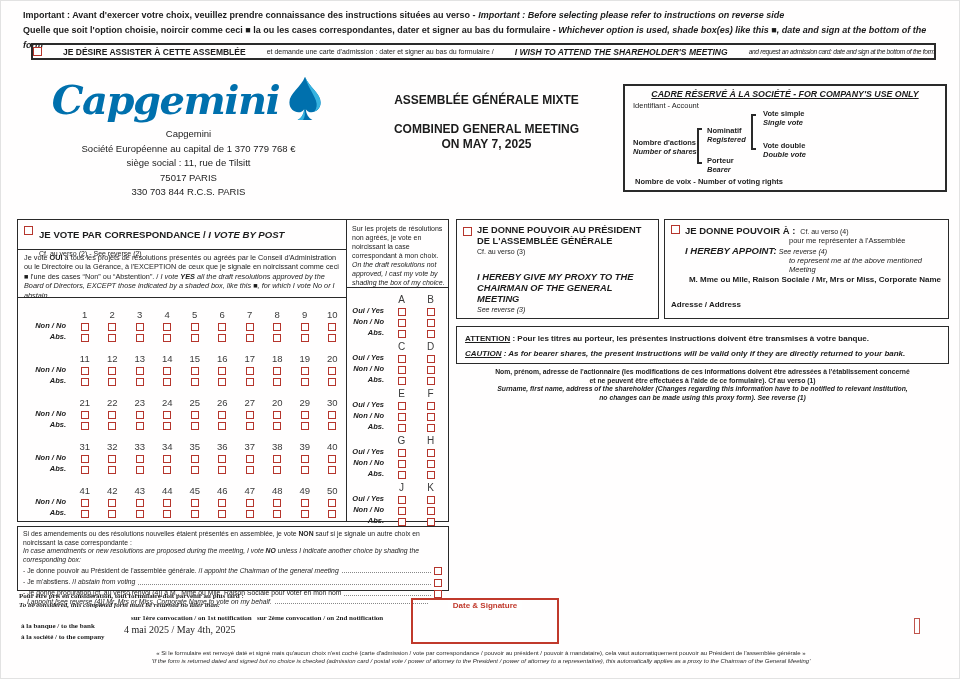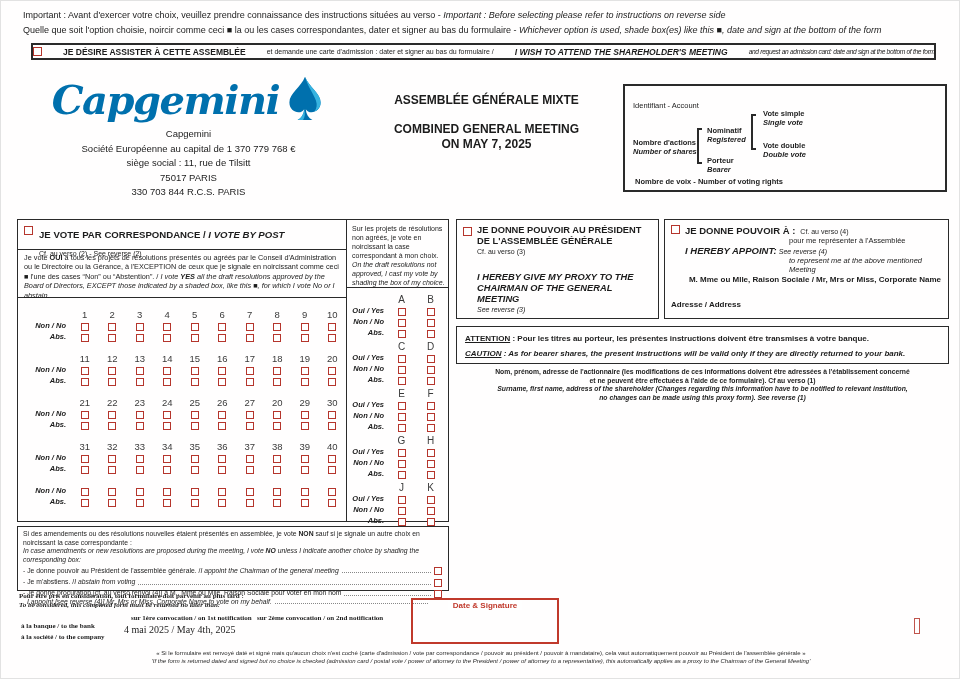--- a/index.html
+++ b/index.html
@@ -11,21 +11,21 @@
   }
   .b { font-weight:bold; }
   .i { font-style:italic; }
   .sm { font-size:7px; }
   .cb {
     display:inline-block; width:8px; height:8px; background:#fff;
     border:1.6px solid #b5352c; vertical-align:middle; flex:none;
   }
   .cb.lg { width:9px; height:9px; }
   
-  .top-instr { position:absolute; left:22px; top:7px; width:916px; font-size:9px; font-weight:normal; line-height:15px; }
+  .top-instr { position:absolute; left:22px; top:7px; width:916px; font-size:9px; font-weight:bold; line-height:15px; }
   
   .admission {
     position:absolute; left:30px; top:42px; width:905px; height:17px;
     border:2px solid #2a2a2a; display:flex; align-items:center; justify-content:flex-start; gap:21px;
     font-size:8.5px; white-space:nowrap;
   }
   .admission .sm { font-size:7px; }
   .admission .en2 { font-size:6.6px; letter-spacing:-0.3px; }
   
   .company { position:absolute; left:40px; top:72px; width:295px; text-align:center; }
@@ -144,20 +144,21 @@
   </div>
 
   <div class="meeting">
     <div>ASSEMBLÉE GÉNÉRALE MIXTE</div>
     <div class="gap"></div>
     <div>COMBINED GENERAL MEETING</div>
     <div>ON MAY 7, 2025</div>
   </div>
 
   <div class="cuse">
+    <div class="title">CADRE RÉSERVÉ À LA SOCIÉTÉ - FOR COMPANY'S USE ONLY</div>
     <div class="pos" style="left:8px; top:16px;">Identifiant - Account</div>
     <div class="pos b" style="left:8px; top:53px;">Nombre d'actions</div>
     <div class="pos b i" style="left:8px; top:62px;">Number of shares</div>
     <div class="bracket" style="left:72px; top:42px; height:36px;"></div>
     <div class="pos b" style="left:82px; top:41px;">Nominatif</div>
     <div class="pos b i" style="left:82px; top:50px;">Registered</div>
     <div class="pos b" style="left:82px; top:71px;">Porteur</div>
     <div class="pos b i" style="left:82px; top:80px;">Bearer</div>
     <div class="bracket" style="left:126px; top:28px; height:36px;"></div>
     <div class="pos b" style="left:138px; top:24px;">Vote simple</div>
@@ -349,20 +350,33 @@
               <div class="g-cell"><span class="cb"></span></div>
               <div class="g-cell"><span class="cb"></span></div>
               <div class="g-cell"><span class="cb"></span></div>
               <div class="g-cell"><span class="cb"></span></div>
               <div class="g-cell"><span class="cb"></span></div>
               <div class="g-cell"><span class="cb"></span></div>
               <div class="g-cell"><span class="cb"></span></div>
             </div>
           </div>
           <div class="grid-group">
+            <div class="g-row g-nums">
+              <div class="g-label"></div>
+              <div class="g-cell g-num">41</div>
+              <div class="g-cell g-num">42</div>
+              <div class="g-cell g-num">43</div>
+              <div class="g-cell g-num">44</div>
+              <div class="g-cell g-num">45</div>
+              <div class="g-cell g-num">46</div>
+              <div class="g-cell g-num">47</div>
+              <div class="g-cell g-num">48</div>
+              <div class="g-cell g-num">49</div>
+              <div class="g-cell g-num">50</div>
+            </div>
             <div class="g-row">
               <div class="g-label">Non / No</div>
               <div class="g-cell"><span class="cb"></span></div>
               <div class="g-cell"><span class="cb"></span></div>
               <div class="g-cell"><span class="cb"></span></div>
               <div class="g-cell"><span class="cb"></span></div>
               <div class="g-cell"><span class="cb"></span></div>
               <div class="g-cell"><span class="cb"></span></div>
               <div class="g-cell"><span class="cb"></span></div>
               <div class="g-cell"><span class="cb"></span></div>

